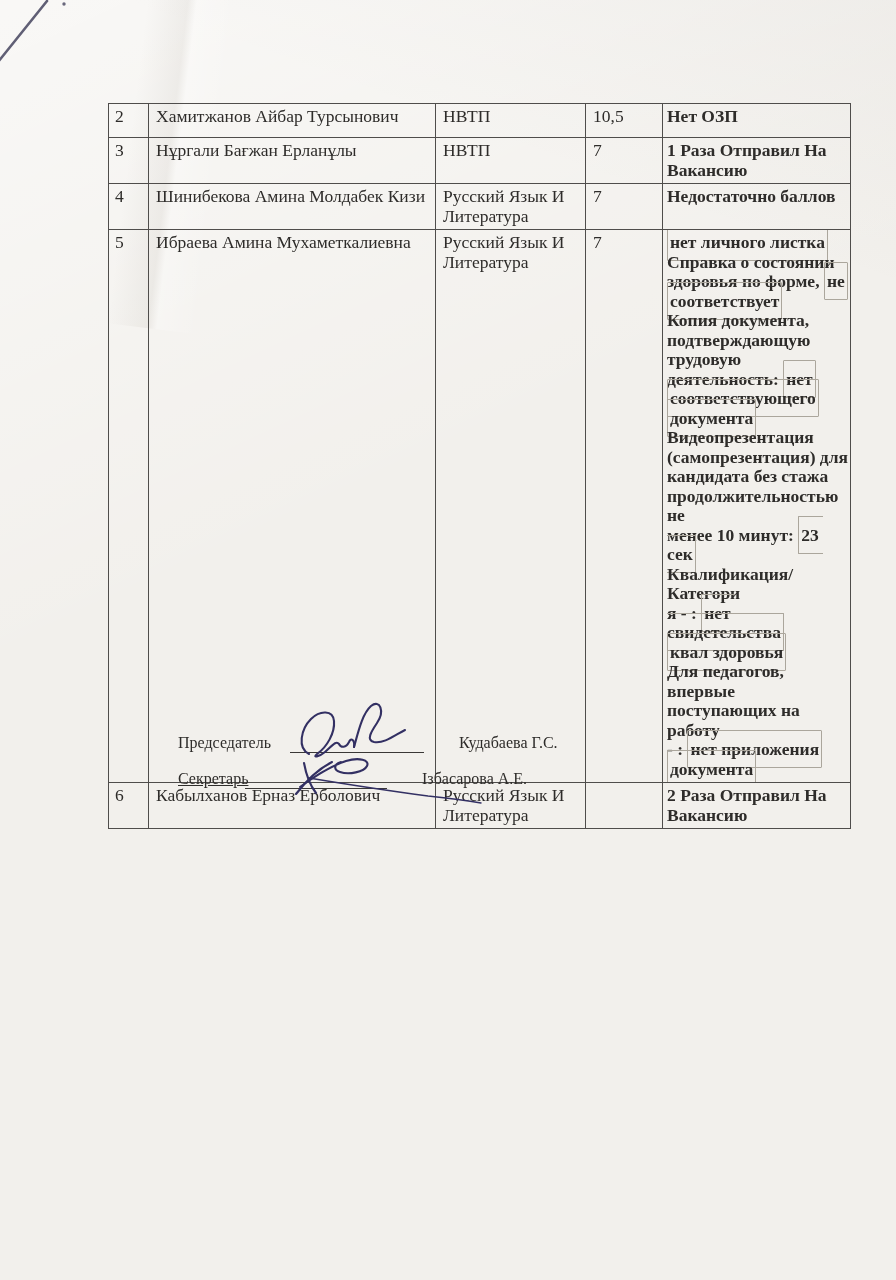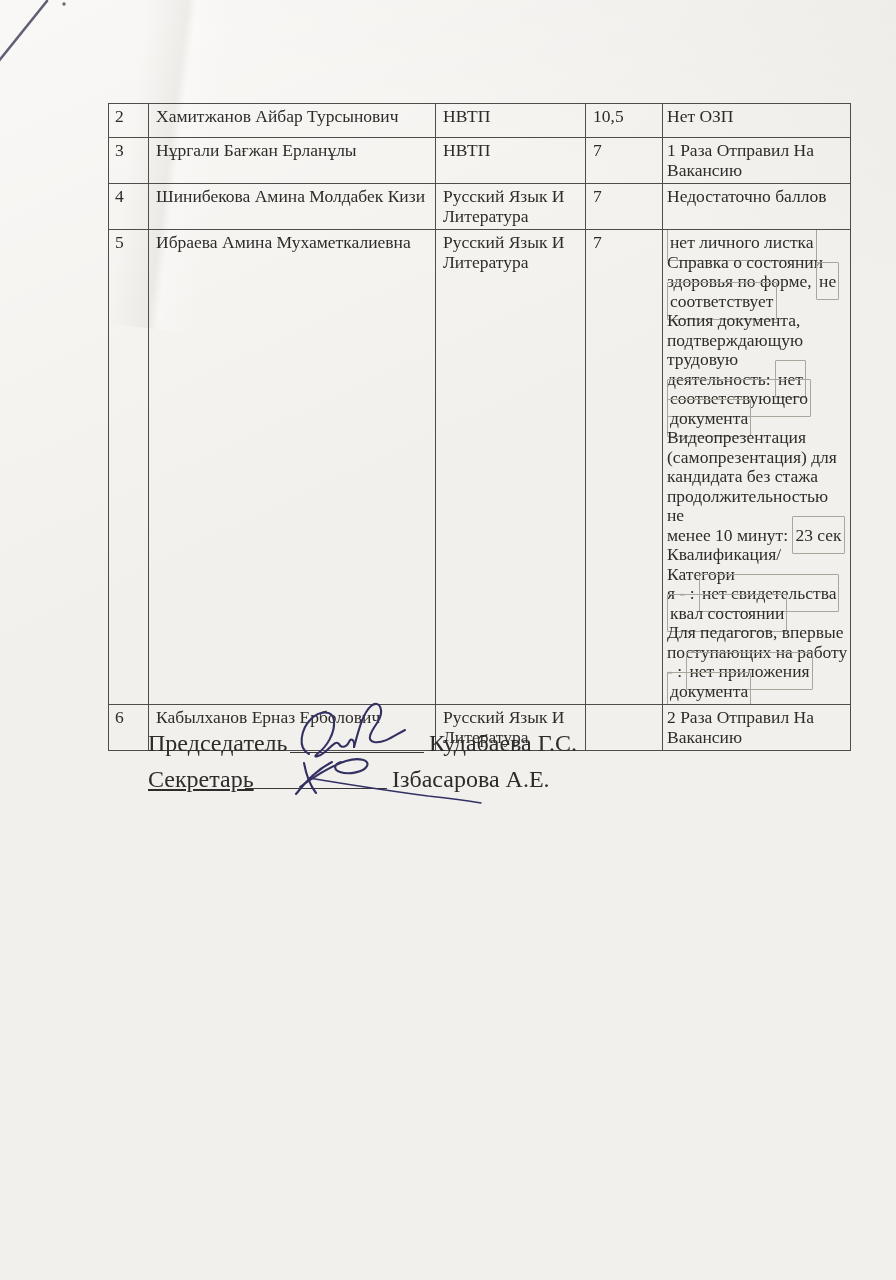--- a/index.html
+++ b/index.html
@@ -29,33 +29,33 @@
     font-size:17.5px;line-height:19.5px;color:var(--text);
   }
   .doc-table td{
     border:1px solid var(--table_border);
     vertical-align:top;
     padding:3px 4px 3px 7px;
     white-space:pre-wrap;
     overflow:hidden;
   }
   .doc-table td.c-num{padding-left:6px;}
-  .doc-table td.c-notes{padding-left:4px;padding-right:2px;}
+  .doc-table td.c-notes{padding-left:4px;padding-right:2px;font-weight:bold;}
   .doc-table tr:nth-child(1){height:34px;}
   .doc-table tr:nth-child(2){height:41px;}
   .doc-table tr:nth-child(3){height:44px;}
   .doc-table tr:nth-child(4){height:429px;}
   .doc-table tr:nth-child(5){height:40px;}
   .boxed{
     border:1px solid var(--box_border);
     padding:8px 2px;
     border-radius:1px;
   }
   .sig-role,.sig-name{
-    position:absolute;font-size:24px;line-height:24px;white-space:nowrap;color:var(--text);
+    position:absolute;font-size:16px;line-height:24px;white-space:nowrap;color:var(--text);margin-left:30px;
   }
   .sig-line{
     position:absolute;height:0;border-bottom:1.6px solid var(--line);
   }
   #role-1{left:148px;top:731px;}
   #line-1{left:290px;top:752px;width:134px;}
   #name-1{left:429px;top:731px;}
   #role-2{left:148px;top:767px;text-decoration:underline;}
   #line-2{left:245px;top:788px;width:142px;}
   #name-2{left:392px;top:767px;}
@@ -116,21 +116,21 @@
 деятельность: </span><span class="boxed">нет</span><span>
 </span><span class="boxed">соответствующего</span><span>
 </span><span class="boxed">документа</span><span>
 Видеопрезентация
 (самопрезентация) для
 кандидата без стажа
 продолжительностью не
 менее 10 минут: </span><span class="boxed">23 сек</span><span>
 Квалификация/Категори
 я - : </span><span class="boxed">нет свидетельства</span><span>
-</span><span class="boxed">квал состоянии</span><span>
+</span><span class="boxed">квал здоровья</span><span>
 Для педагогов, впервые
 поступающих на работу
 - : </span><span class="boxed">нет приложения</span><span>
 </span><span class="boxed">документа</span></td>
         </tr>
         <tr>
           <td class="c-num">6</td>
           <td class="c-name">Кабылханов Ерназ Ерболович</td>
           <td class="c-subject">Русский Язык И
 Литература</td>

